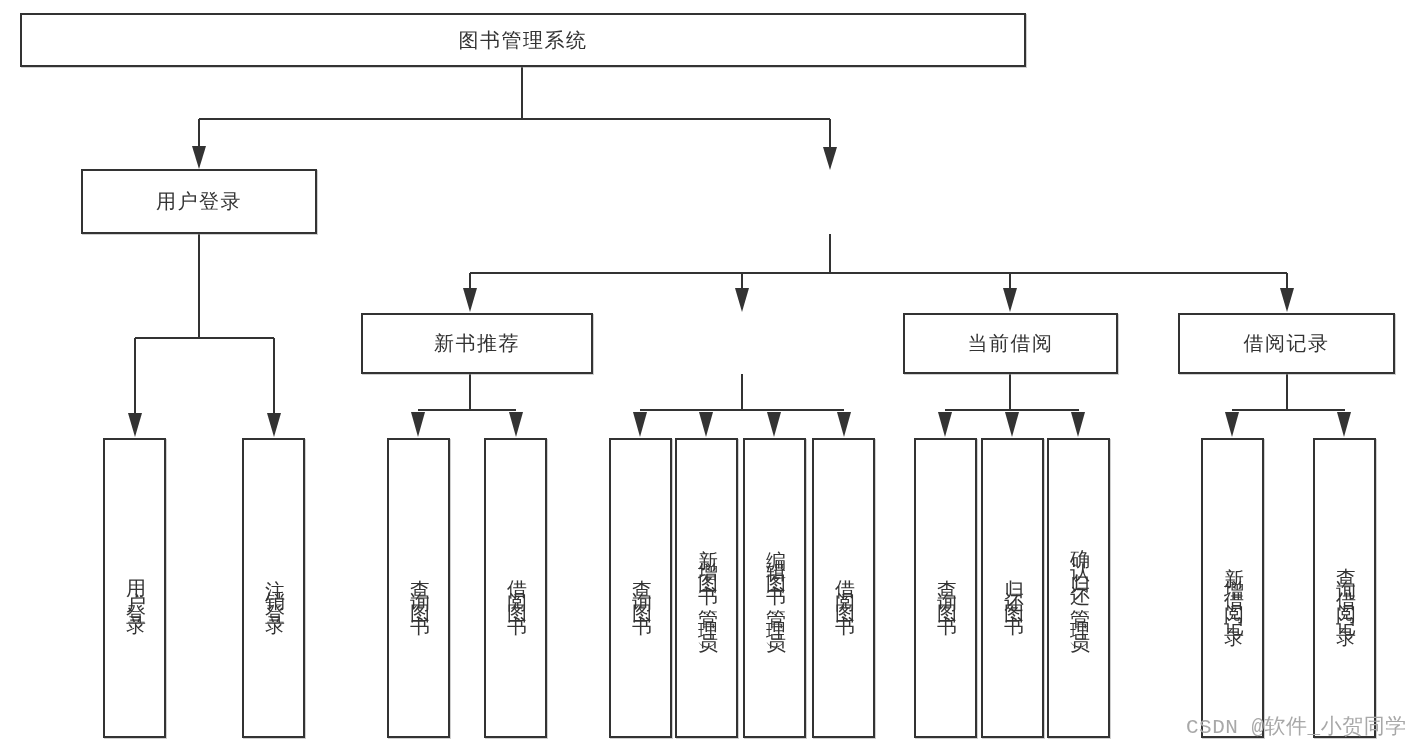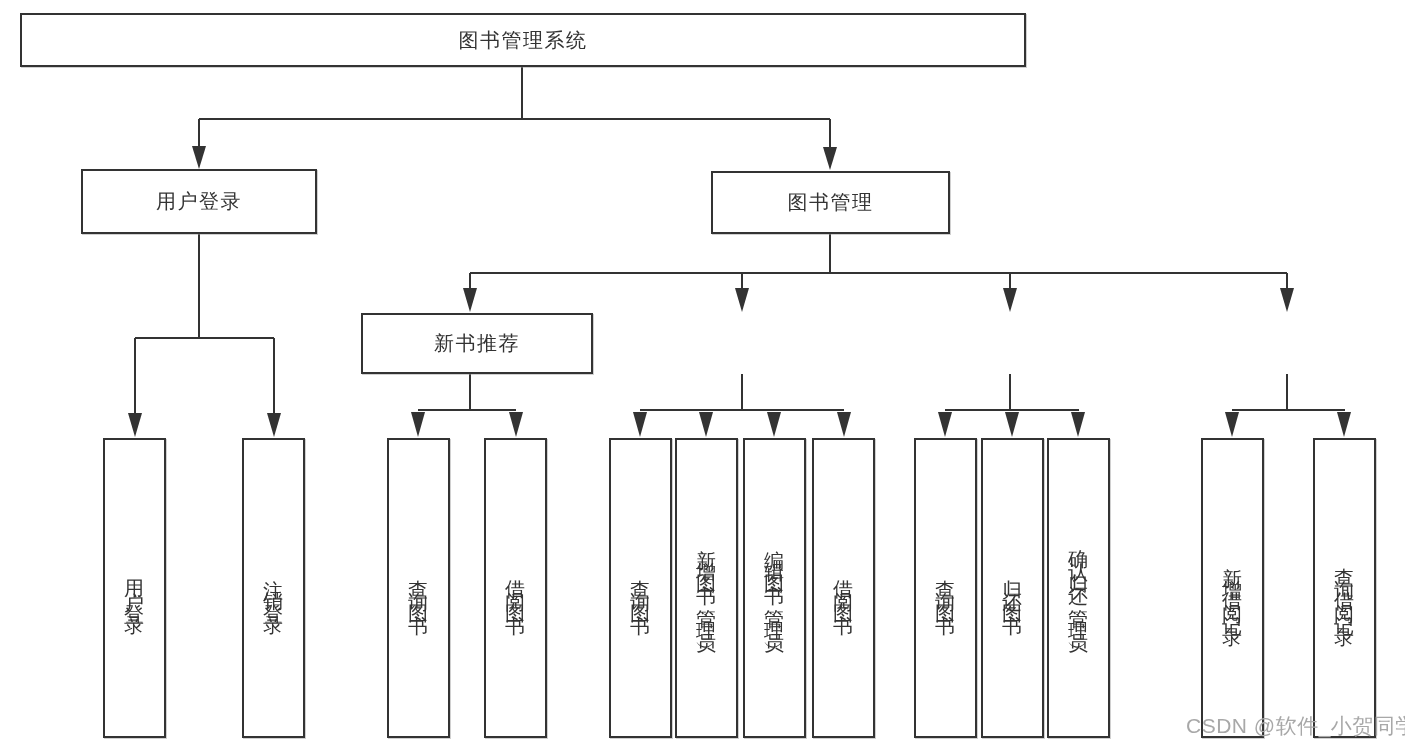--- a/index.html
+++ b/index.html
@@ -1,18 +1,18 @@
 <!DOCTYPE html>
 <html><head>
 <meta charset="utf-8">
 <style>
   html,body{margin:0;padding:0;background:#ffffff;}
   .canvas{
     position:relative;width:1405px;height:747px;background:#ffffff;overflow:hidden;
-    font-family:Liberation Sans, sans-serif;
+    font-family:Liberation Mono, monospace;
   }
   .connectors{position:absolute;left:0;top:0;}
   .box{
     position:absolute;background:#ffffff;border:2px solid #333333;box-sizing:border-box;
     display:flex;align-items:center;justify-content:center;color:#333333;
     box-shadow:1px 1px 0 rgba(150,150,150,0.45);
   }
   .box-h{font-size:20px;letter-spacing:1.5px;white-space:nowrap;}
   .box-v{top:438px;width:63px;height:300px;}
   .vtext{
@@ -58,23 +58,24 @@
       <polygon points="1005,412 1019,412 1012,437"></polygon>
       <polygon points="1071,412 1085,412 1078,437"></polygon>
       <polygon points="1225,412 1239,412 1232,437"></polygon>
       <polygon points="1337,412 1351,412 1344,437"></polygon>
     </g>
   </svg>
 
   <div class="box box-h" style="left:20px;top:13px;width:1006px;height:54px">图书管理系统</div>
 
   <div class="box box-h" style="left:81px;top:169px;width:236px;height:65px">用户登录</div>
-  <div class="box box-h" style="left:711px;top:171px;width:239px;height:63px">图书管理</div>
 
   <div class="box box-h" style="left:361px;top:313px;width:232px;height:61px">新书推荐</div>
+  <div class="box box-h" style="left:903px;top:313px;width:215px;height:61px">当前借阅</div>
+  <div class="box box-h" style="left:1178px;top:313px;width:217px;height:61px">借阅记录</div>
 
   <div class="box box-v" style="left:103px">
     <span class="vtext">用户登录</span>
   </div>
   <div class="box box-v" style="left:242px">
     <span class="vtext">注销登录</span>
   </div>
   <div class="box box-v" style="left:387px">
     <span class="vtext">查询图书</span>
   </div>

